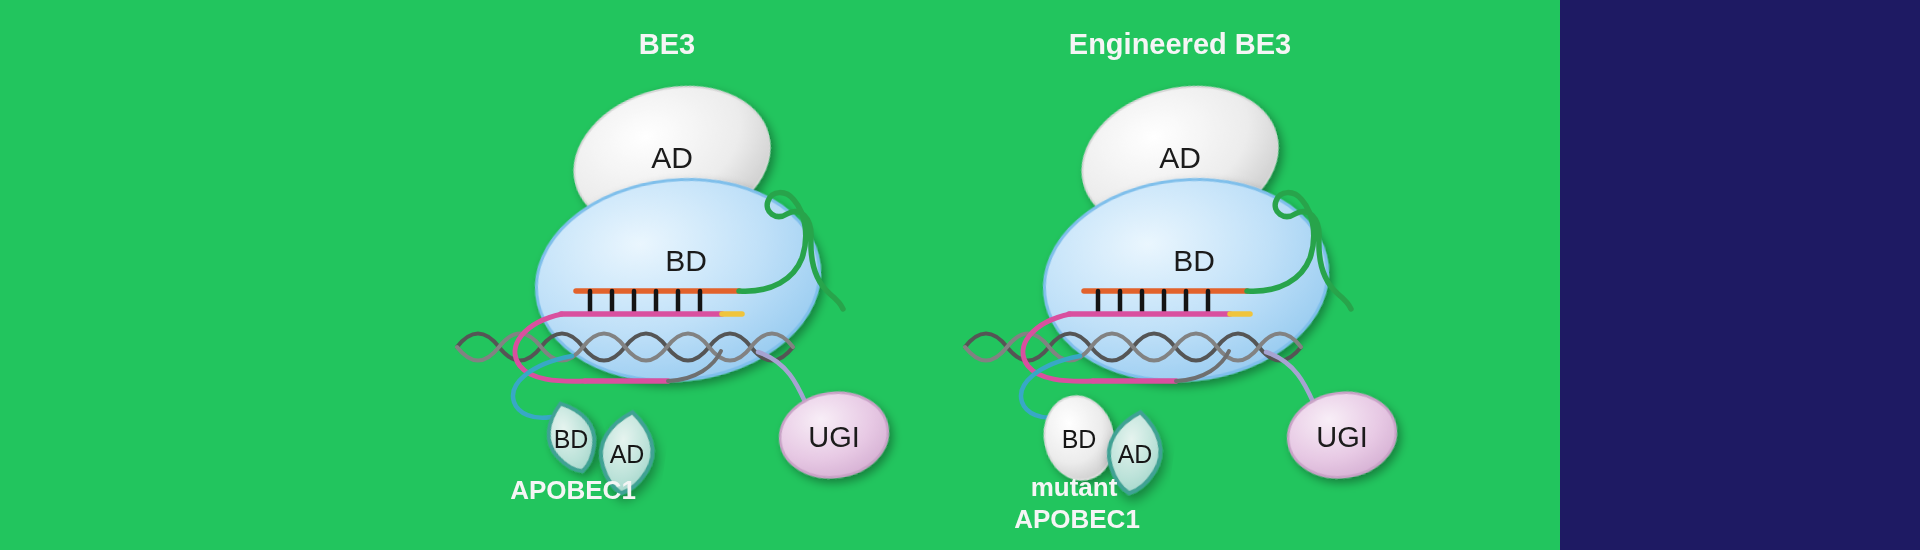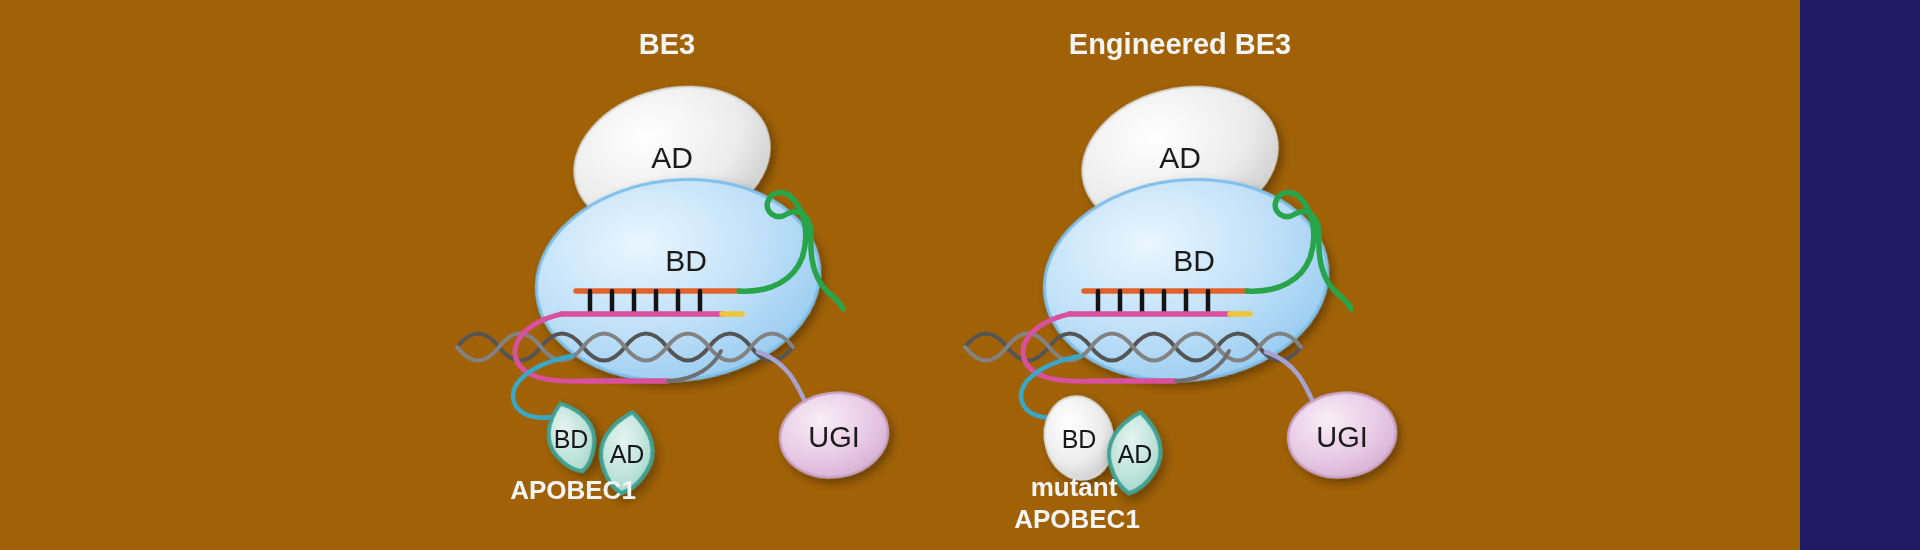--- a/index.html
+++ b/index.html
@@ -3,23 +3,23 @@
 <meta charset="utf-8">
 <style>
   html, body {
     margin: 0;
     padding: 0;
     background: #1e1a63;
     font-family: "Liberation Sans", sans-serif;
   }
   .stage {
     position: relative;
-    width: 1800px;
+    width: 1560px;
     height: 550px;
-    background: #a16207;
+    background: #22c55e;
     overflow: hidden;
   }
   svg { display: block; }
   text {
     text-anchor: middle;
     dominant-baseline: central;
     font-family: "Liberation Sans", sans-serif;
   }
   .t-title   { font-size: 29px; font-weight: bold; fill: #f5f5f5; }
   .t-label   { font-size: 30px; fill: #1b1b1b; }

